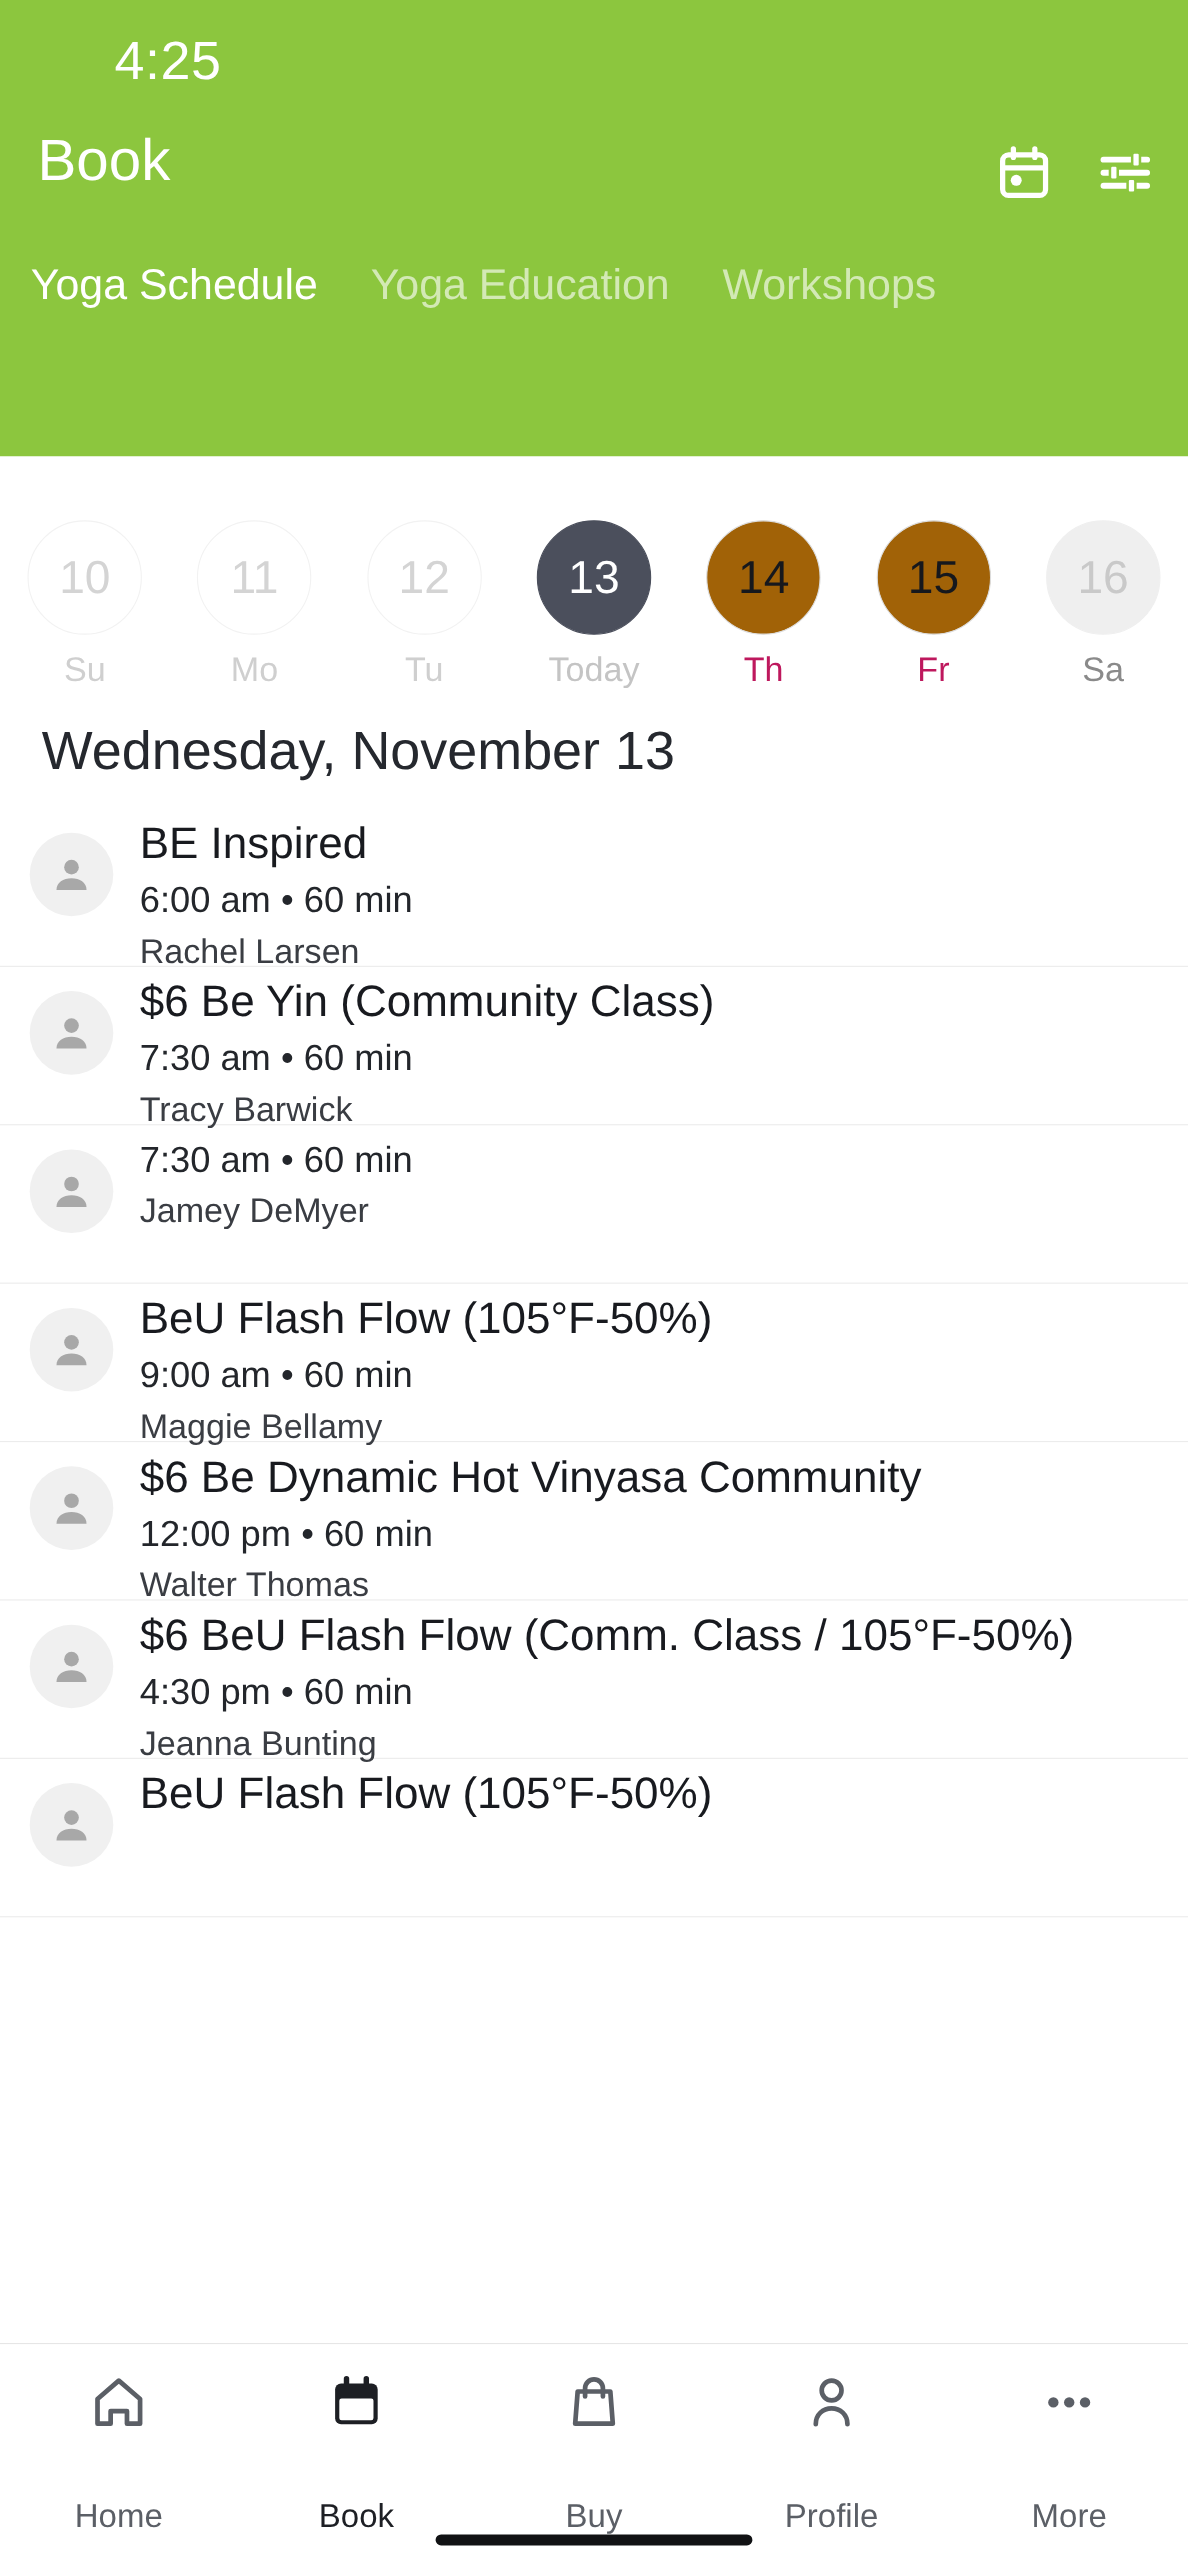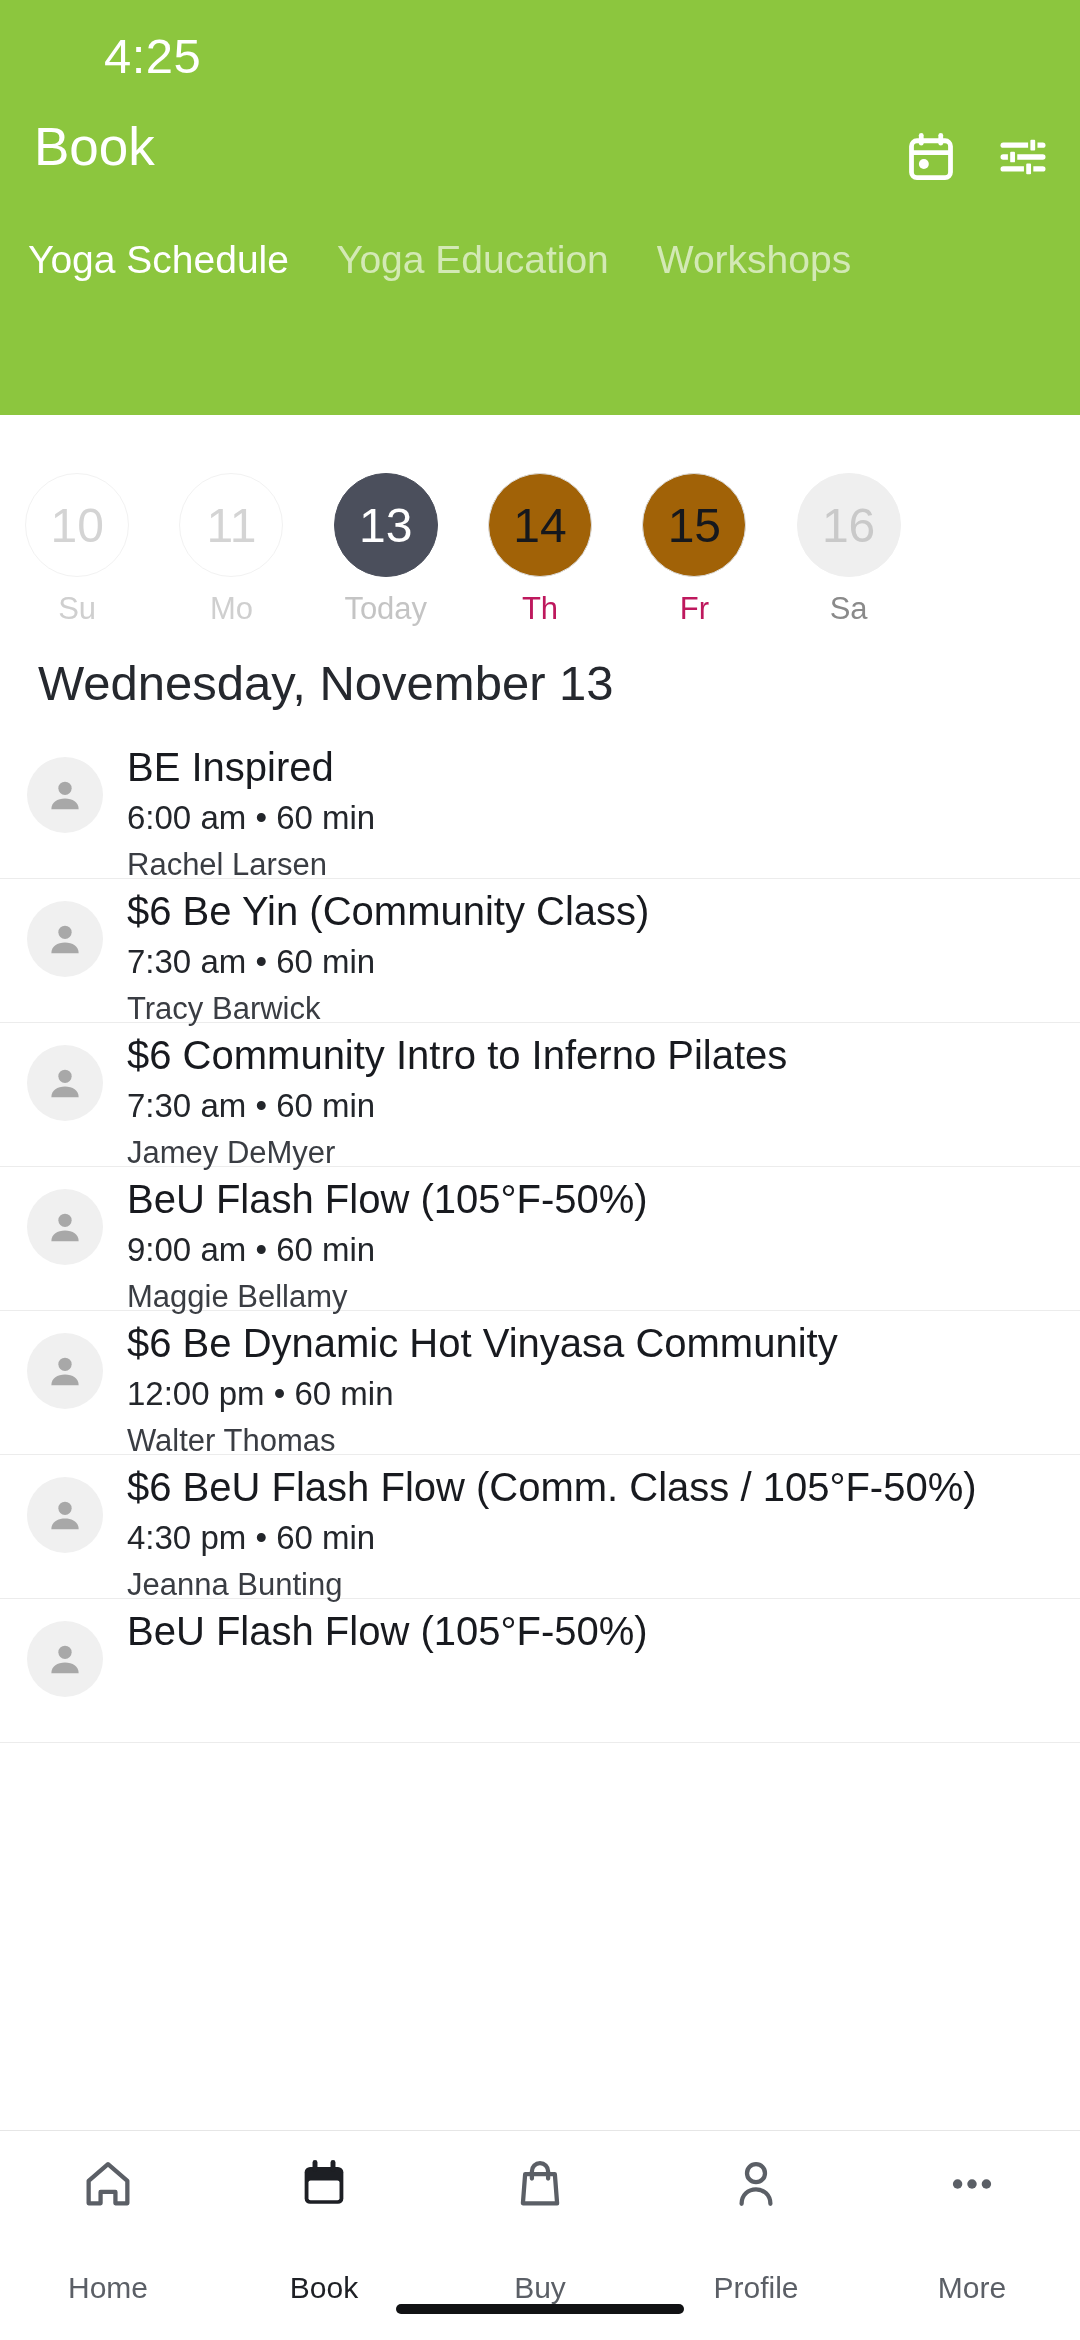--- a/index.html
+++ b/index.html
@@ -55,21 +55,21 @@
     background:#ffffff;
     display:flex; align-items:flex-start;
   }
   .daycell {
     width:154.3px; display:flex; flex-direction:column; align-items:center;
     padding-top:58px;
   }
   .daycircle {
     width:104px; height:104px; border-radius:52px;
     display:flex; align-items:center; justify-content:center;
-    font-size:48px;
+    font-size:42px;
   }
   .daycircle.past {
     border:1px solid #f2f2f2; color:#d4d4d4; background:#fff;
   }
   .daycircle.selected {
     background:#4B4F5C; color:#ffffff; border:1px solid #4B4F5C;
   }
   .daycircle.future {
     border:1px solid #dcdcdc; color:#16181d; background:#a16207;
   }
@@ -179,20 +179,24 @@
   <div class="datestrip">
     <div class="daycell">
       <div class="daycircle past">10</div>
       <div class="daylabel past">Su</div>
     </div>
     <div class="daycell">
       <div class="daycircle past">11</div>
       <div class="daylabel past">Mo</div>
     </div>
     <div class="daycell">
+      <div class="daycircle past">12</div>
+      <div class="daylabel past">Tu</div>
+    </div>
+    <div class="daycell">
       <div class="daycircle selected">13</div>
       <div class="daylabel selected">Today</div>
     </div>
     <div class="daycell">
       <div class="daycircle future">14</div>
       <div class="daylabel future">Th</div>
     </div>
     <div class="daycell">
       <div class="daycircle future">15</div>
       <div class="daylabel future">Fr</div>
@@ -236,21 +240,20 @@
     </div>
 
     <div class="row">
       <div class="avatar">
         <svg width="40" height="40" viewBox="0 0 24 24">
             <circle cx="12" cy="8" r="4" fill="#a8a8a8"></circle>
             <path d="M3.8 20.5c0-4.2 3.7-6.4 8.2-6.4s8.2 2.2 8.2 6.4z" fill="#a8a8a8"></path>
           </svg>
       </div>
       <div class="row-body">
-        <div class="row-title">$6 Community Intro to Inferno Pilates</div>
         <div class="row-meta">7:30 am • 60 min</div>
         <div class="row-instructor">Jamey DeMyer</div>
       </div>
     </div>
 
     <div class="row">
       <div class="avatar">
         <svg width="40" height="40" viewBox="0 0 24 24">
             <circle cx="12" cy="8" r="4" fill="#a8a8a8"></circle>
             <path d="M3.8 20.5c0-4.2 3.7-6.4 8.2-6.4s8.2 2.2 8.2 6.4z" fill="#a8a8a8"></path>

